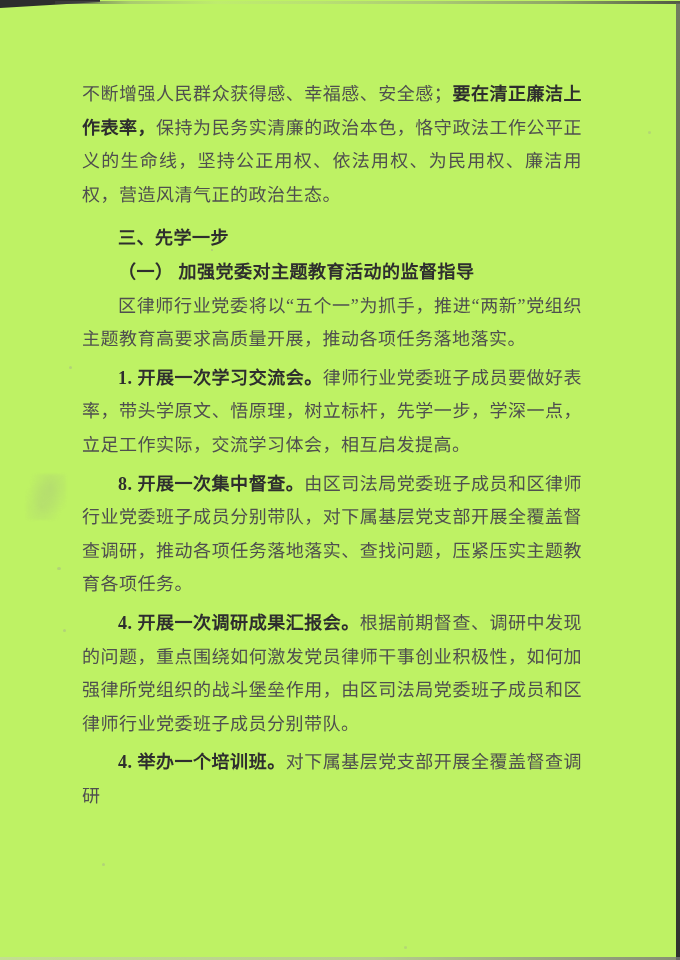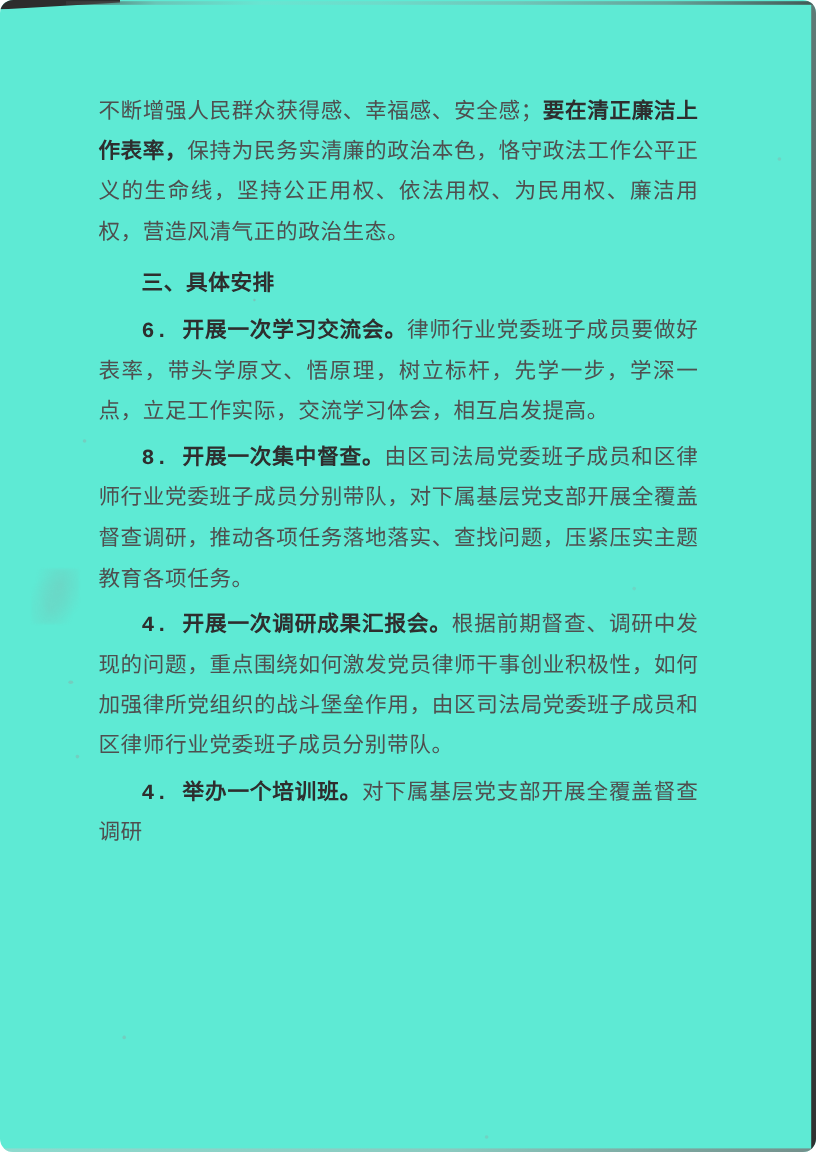--- a/index.html
+++ b/index.html
@@ -4,24 +4,23 @@
 <style>
   html, body {
     margin: 0;
     padding: 0;
     background: #ffffff;
   }
   .page {
     position: relative;
     width: 680px;
     height: 960px;
-    background: #5eead4;
+    background: #bef264;
     overflow: hidden;
-    font-family: Liberation Mono, monospace;
-    border-radius: 11px;
+    font-family: Liberation Serif, serif;
   }
   
   .art-top-wedge {
     position: absolute; top: 0; left: 0;
     width: 100px; height: 8px;
     background: #2d2d2d;
     clip-path: polygon(0 0, 100% 0, 100% 26%, 0 100%);
   }
   .art-top-line {
     position: absolute; top: 1px; left: 55px; right: 0; height: 3px;
@@ -120,26 +119,28 @@
   <div class="speck s4"></div>
   <div class="speck s5"></div>
   <div class="speck s6"></div>
   <div class="speck s7"></div>
   <div class="speck s8"></div>
 
   <div class="doc-body">
 
     <p class="para continuation"><span>不断增强人民群众获得感、幸福感、安全感；</span><span class="bold-seg">要在清正廉洁上作表率，</span><span>保持为民务实清廉的政治本色，恪守政法工作公平正义的生命线，坚持公正用权、依法用权、为民用权、廉洁用权，营造风清气正的政治生态。</span></p>
 
-    <h3 class="para heading-l1">三、具体安排</h3>
+    <h3 class="para heading-l1">三、先学一步</h3>
 
 
+    <h4 class="para heading-l2">（一） 加强党委对主题教育活动的监督指导</h4>
 
+    <p class="para">区律师行业党委将以“五个一”为抓手，推进“两新”党组织主题教育高要求高质量开展，推动各项任务落地落实。</p>
 
-    <p class="para item"><span class="bold-seg">6. 开展一次学习交流会。</span><span>律师行业党委班子成员要做好表率，带头学原文、悟原理，树立标杆，先学一步，学深一点，立足工作实际，交流学习体会，相互启发提高。</span></p>
+    <p class="para item"><span class="bold-seg">1. 开展一次学习交流会。</span><span>律师行业党委班子成员要做好表率，带头学原文、悟原理，树立标杆，先学一步，学深一点，立足工作实际，交流学习体会，相互启发提高。</span></p>
 
     <p class="para item"><span class="bold-seg">8. 开展一次集中督查。</span><span>由区司法局党委班子成员和区律师行业党委班子成员分别带队，对下属基层党支部开展全覆盖督查调研，推动各项任务落地落实、查找问题，压紧压实主题教育各项任务。</span></p>
 
     <p class="para item"><span class="bold-seg">4. 开展一次调研成果汇报会。</span><span>根据前期督查、调研中发现的问题，重点围绕如何激发党员律师干事创业积极性，如何加强律所党组织的战斗堡垒作用，由区司法局党委班子成员和区律师行业党委班子成员分别带队。</span></p>
 
     <p class="para item"><span class="bold-seg">4. 举办一个培训班。</span><span>对下属基层党支部开展全覆盖督查调研</span></p>
 
   </div>
 </div>
 

